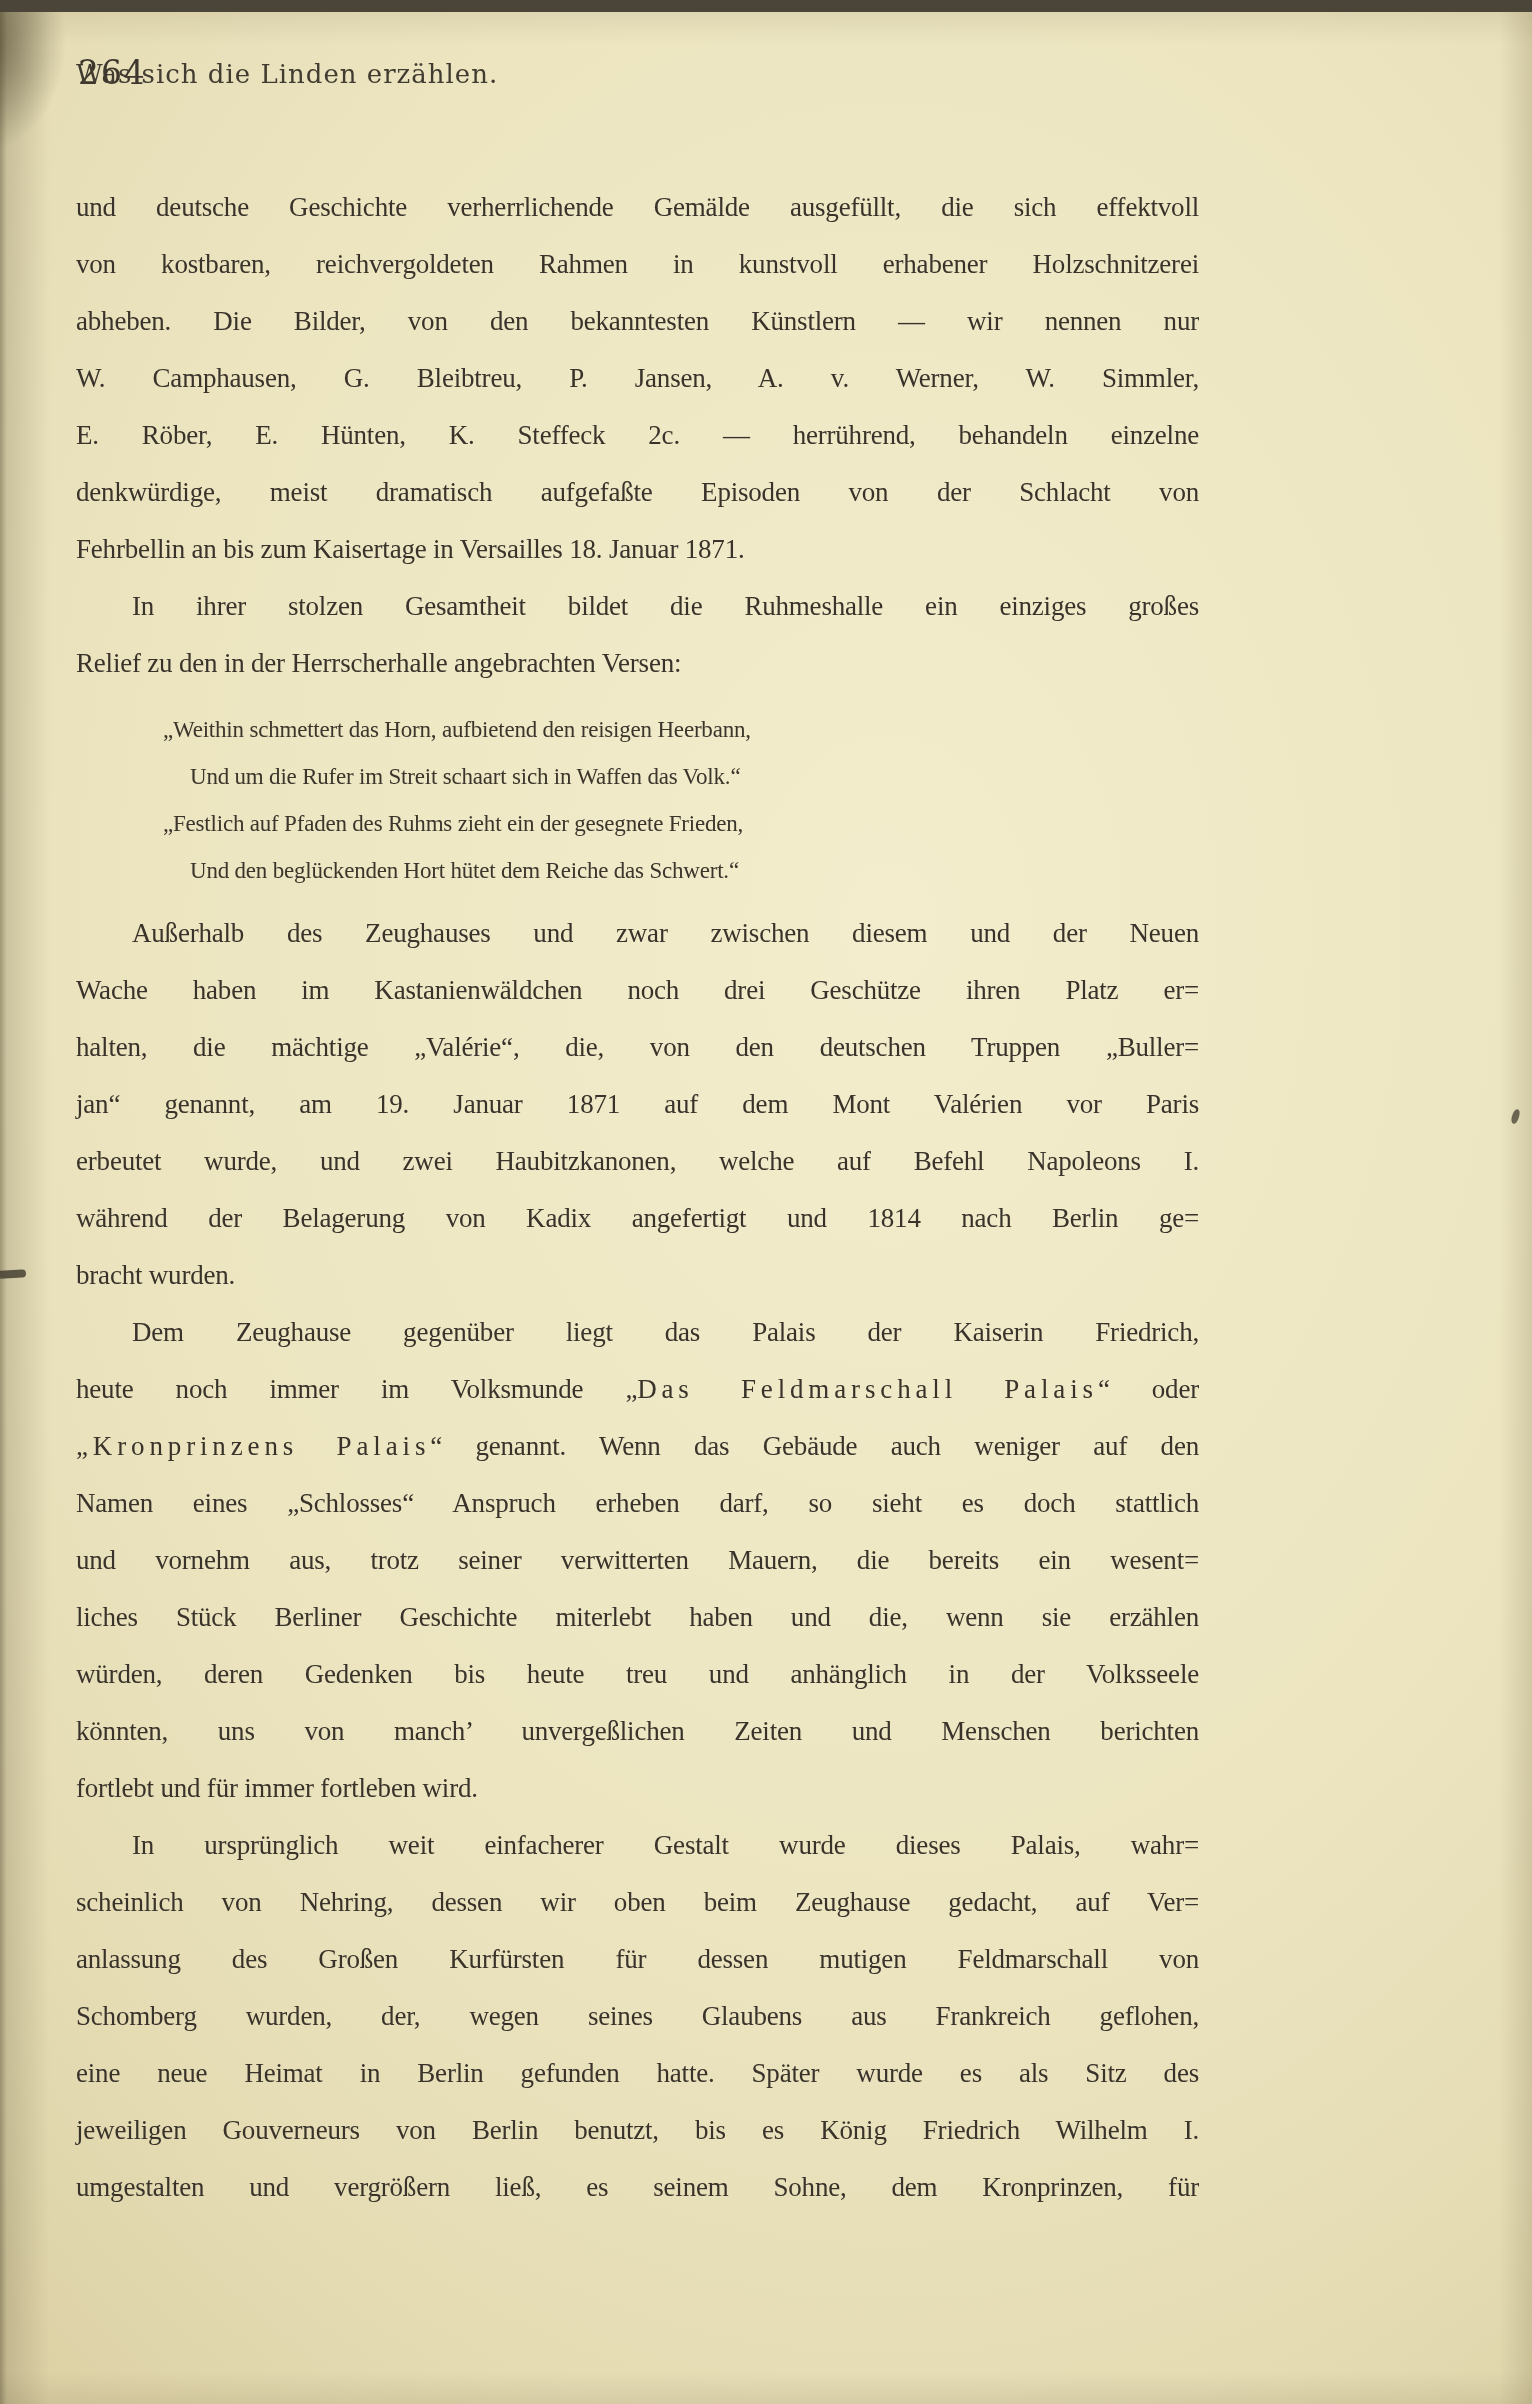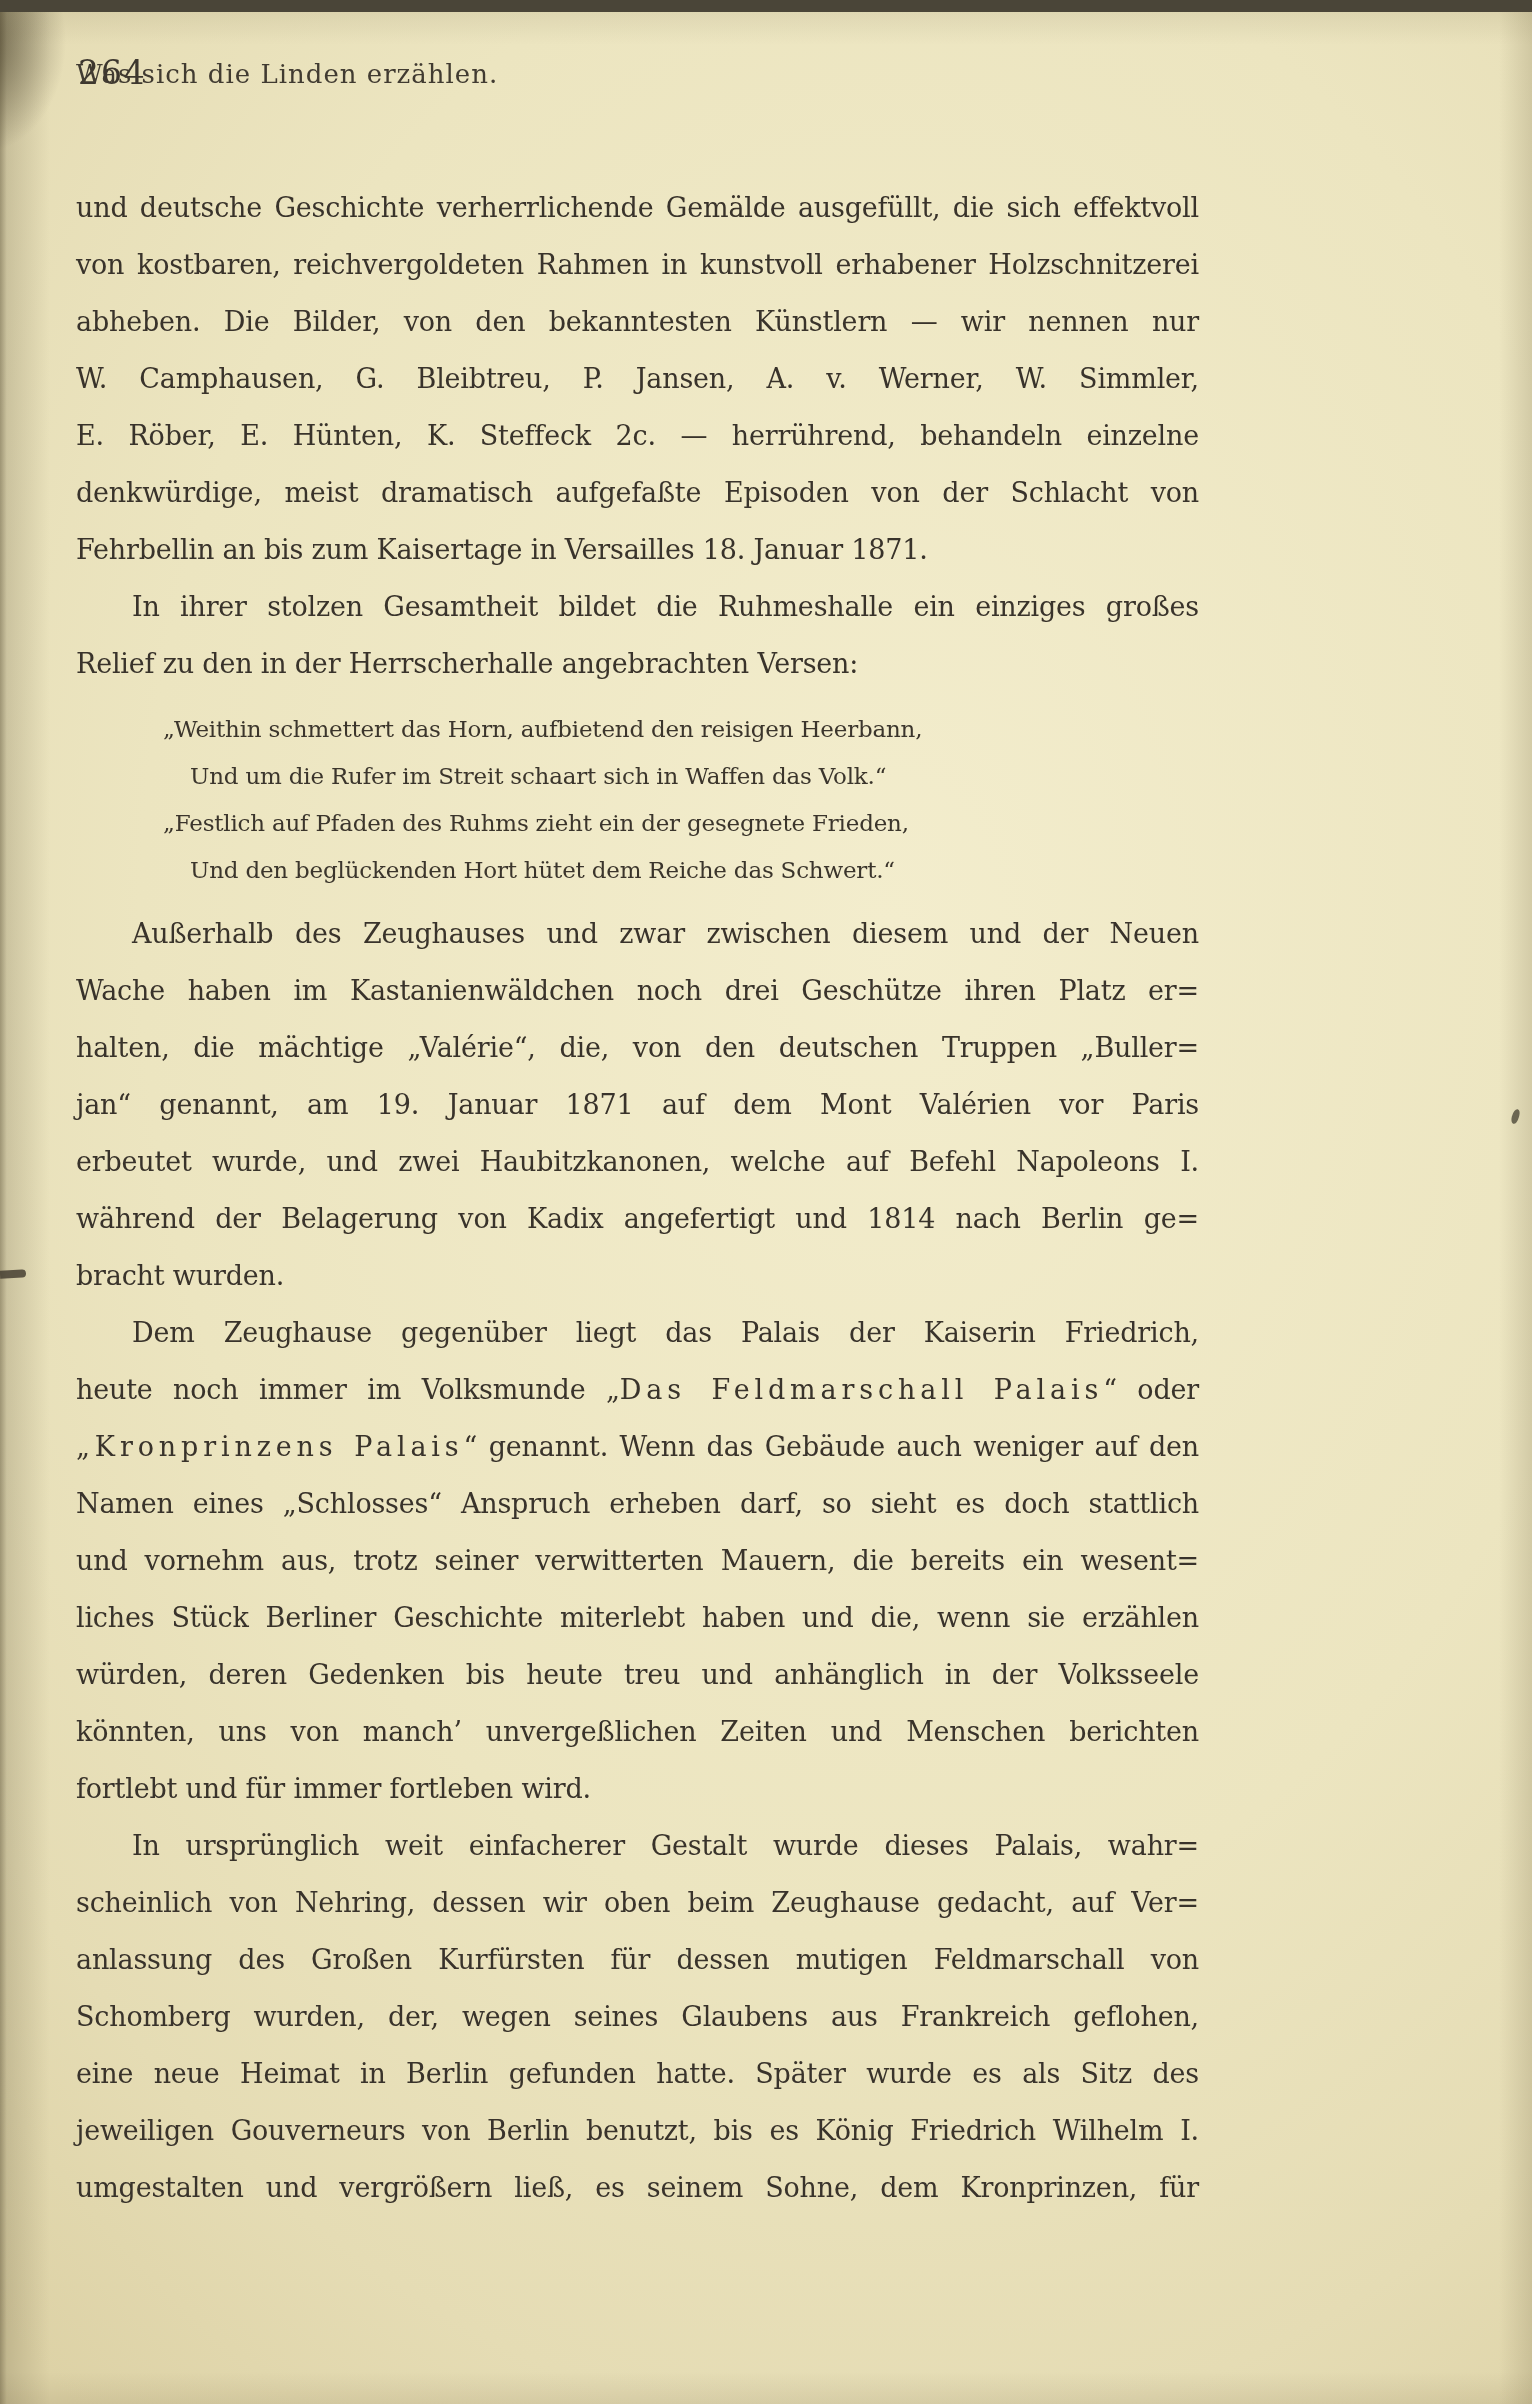--- a/index.html
+++ b/index.html
@@ -28,21 +28,21 @@
   .pagenum{
     position:absolute;left:78px;top:41px;
     font-size:33px;letter-spacing:1.9px;color:#3d372e;
   }
   .runtitle{
     position:absolute;left:76px;top:47px;width:1123px;
     text-align:left;font-size:26px;letter-spacing:1px;color:#413b31;
   }
   .text{
     position:absolute;left:76px;top:167px;width:1123px;
-    font-size:27px;line-height:57px;letter-spacing:-0.2px;
+    font-size:27px;line-height:57px;letter-spacing:-0.2px;font-family:Liberation Serif, serif;
   }
   .para{margin:0;padding:0;}
   .ln{text-align:justify;text-align-last:justify;}
   .ln.last{text-align:left;text-align-last:left;}
   .ln.ind{text-indent:56px;}
   .verse{margin:13.6px 0 11.6px 87px;font-size:23px;line-height:47px;color:#3b352c;}
   .vln{text-align:left;}
   .vln.even{margin-left:27px;}
   .sp{letter-spacing:0.18em;}
   .edge-mark{

